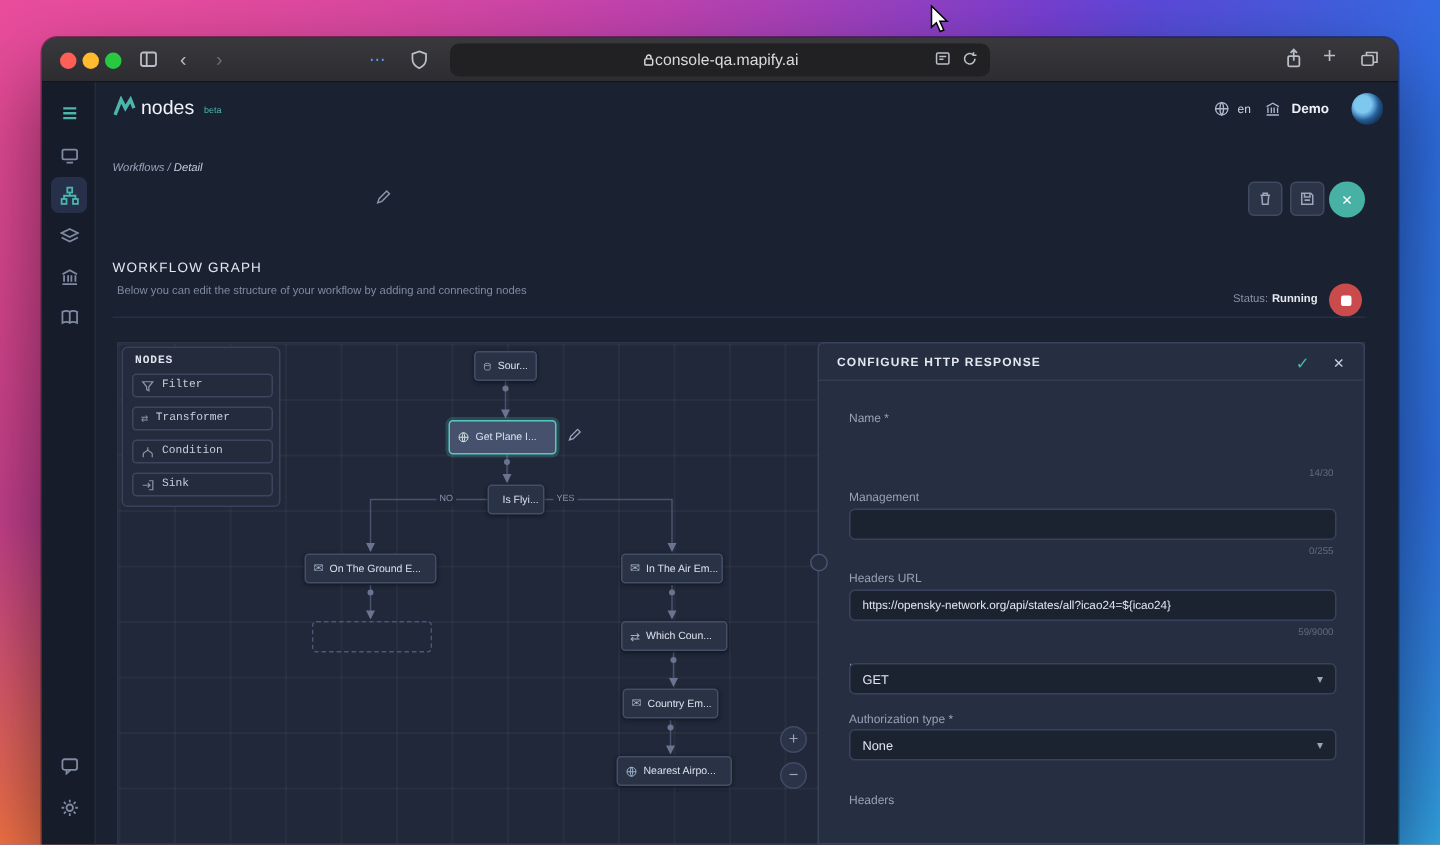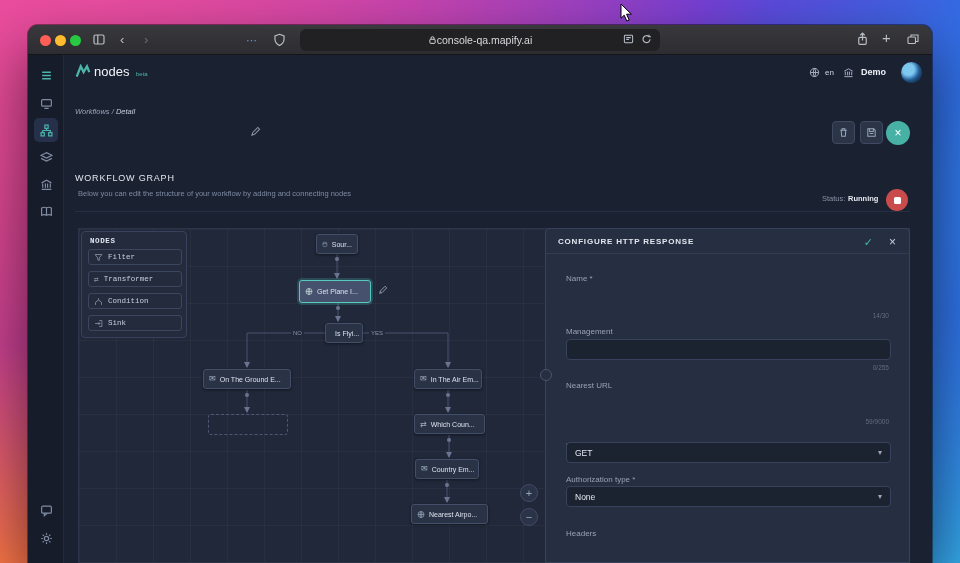--- a/index.html
+++ b/index.html
@@ -382,21 +382,22 @@
           <span style="position:absolute;right:13px;top:6px;color:#c9d0dd;font-size:12px">×</span>
         </div>
 
         <span class="flabel" style="top:45px">Name *</span>
         <span class="fcount" style="top:83px">14/30</span>
 
         <span class="flabel" style="top:98px">Management</span>
         <input class="finput" style="top: 110px;" value="">
         <span class="fcount" style="top:135px">0/255</span>
 
-        <span class="flabel" style="top:152px">Nearest URL</span>
+        <span class="flabel" style="top:152px">Headers URL</span>
+        <input class="finput" style="top: 164px; font-size: 7.8px;" value="https://opensky-network.org/api/states/all?icao24=${icao24}">
         <span class="fcount" style="top:189px">59/9000</span>
 
         <span class="flabel" style="top:212px">HTTP method *</span>
         <div class="fselect" style="top:213px">
           <span>GET</span>
           <span class="chev">▾</span>
         </div>
 
         <span class="flabel" style="top:246px">Authorization type *</span>
         <div class="fselect" style="top:257px">

